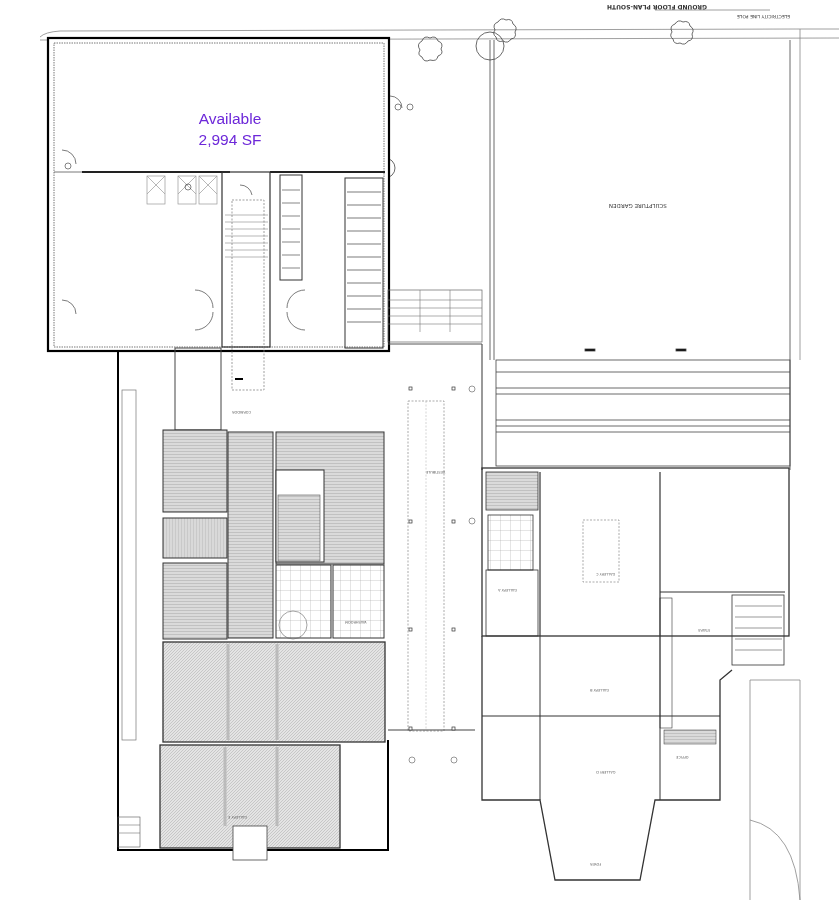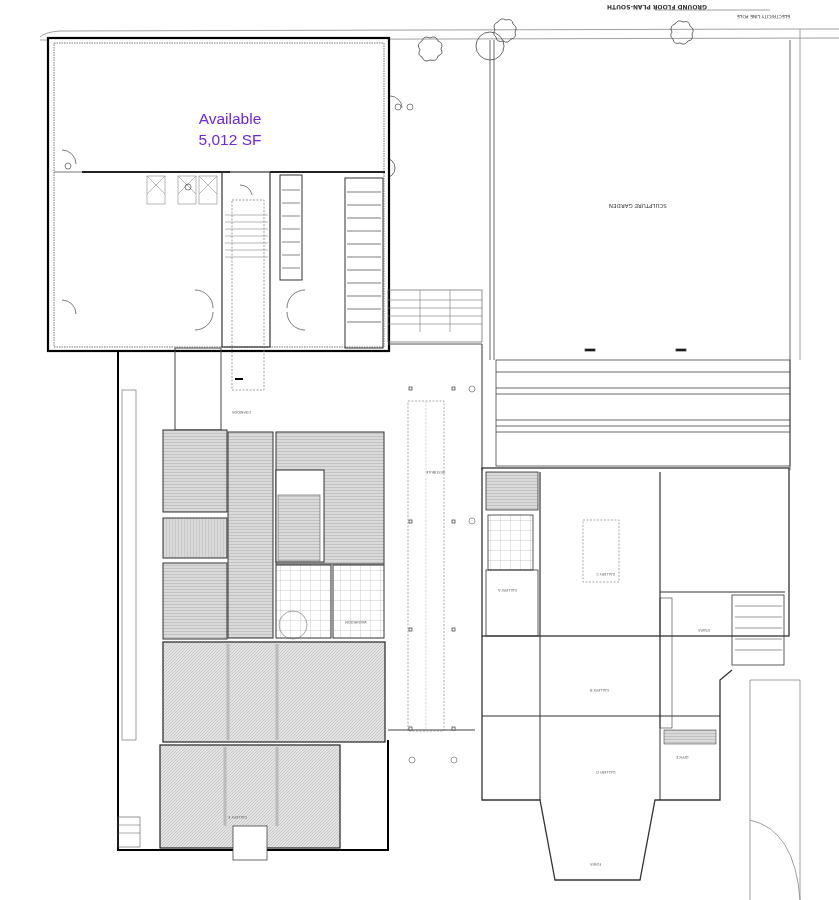--- a/index.html
+++ b/index.html
@@ -227,21 +227,21 @@
   <g fill="none" stroke="#333" stroke-width="0.6">
     <circle cx="410" cy="107" r="3"></circle>
       <circle cx="398" cy="107" r="3"></circle>
     <circle cx="188" cy="187" r="3"></circle>
       <circle cx="68" cy="166" r="3"></circle>
   </g>
 </svg>
 
 <div class="avail">
   <div>Available</div>
-  <div>5,012 SF</div>
+  <div>2,994 SF</div>
 </div>
 
 <div class="mirror t1">GROUND FLOOR PLAN-SOUTH</div>
 <div class="mirror t2">ELECTRICITY LINE POLE</div>
 <div class="mirror t3">SCULPTURE GARDEN</div>
 
 <div class="lbl" style="left:498px;top:588px;">GALLERY A</div>
 <div class="lbl" style="left:590px;top:688px;">GALLERY B</div>
 <div class="lbl" style="left:596px;top:572px;">GALLERY C</div>
 <div class="lbl" style="left:596px;top:770px;">GALLERY D</div>

